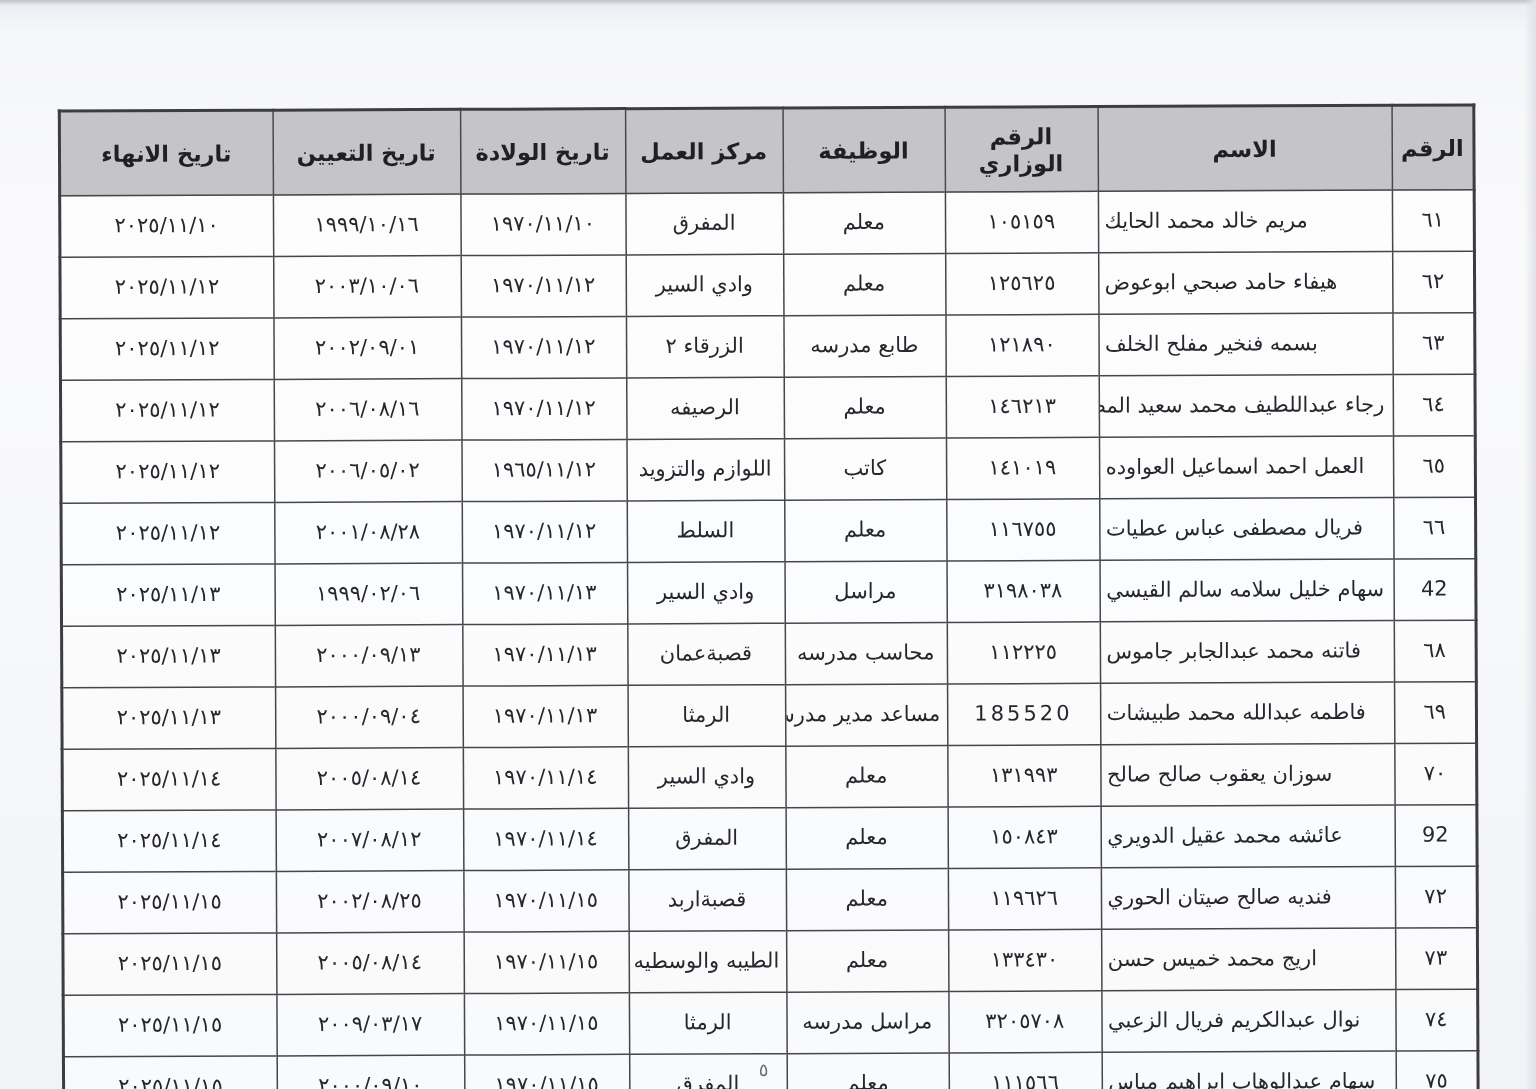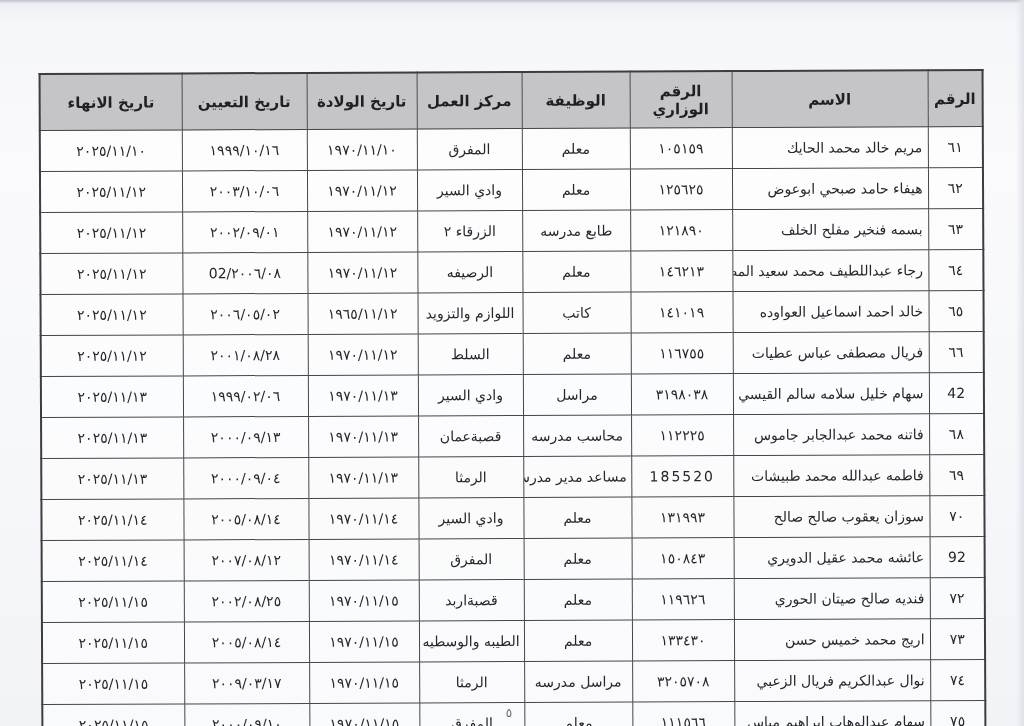--- a/index.html
+++ b/index.html
@@ -35,21 +35,21 @@
   thead th{
     height:51px;background:#c5c4c7;
     font-size:15px;font-weight:bold;color:#1f1f26;
     text-align:center;padding:2px 3px;
   }
   tbody td{
     height:36px;font-size:14px;color:#26262d;
     text-align:center;padding:2px 4px;
     white-space:nowrap;overflow:hidden;
   }
-  tbody td.col-name{text-align:right;padding-right:5px;margin-top:36px;}
+  tbody td.col-name{text-align:left;padding-right:5px;margin-top:36px;}
   tbody td.col-ministry_number{letter-spacing:2px;}
   tbody td.col-birth_date,tbody td.col-appointment_date,tbody td.col-end_date{letter-spacing:1px;}
   col.w-serial{width:55px;} col.w-name{width:196px;} col.w-ministry{width:102px;}
   col.w-job{width:108px;} col.w-center{width:105px;} col.w-birth{width:110px;}
   col.w-appoint{width:125px;} col.w-end{width:142px;}
   .page-number{
     position:absolute;left:494px;top:706px;width:30px;
     text-align:center;font-size:12px;color:#6d6d74;
   }
 </style>
@@ -113,26 +113,26 @@
             <td class="col-appointment_date">٢٠٠٢/٠٩/٠١</td>
             <td class="col-end_date">٢٠٢٥/١١/١٢</td>
           </tr>
           <tr>
             <td class="col-serial">٦٤</td>
             <td class="col-name">رجاء عبداللطيف محمد سعيد المصري</td>
             <td class="col-ministry_number">١٤٦٢١٣</td>
             <td class="col-job">معلم</td>
             <td class="col-work_center">الرصيفه</td>
             <td class="col-birth_date">١٩٧٠/١١/١٢</td>
-            <td class="col-appointment_date">٢٠٠٦/٠٨/02</td>
+            <td class="col-appointment_date">٢٠٠٦/٠٨/١٦</td>
             <td class="col-end_date">٢٠٢٥/١١/١٢</td>
           </tr>
           <tr>
             <td class="col-serial">٦٥</td>
-            <td class="col-name">خالد احمد اسماعيل العواوده</td>
+            <td class="col-name">العمل احمد اسماعيل العواوده</td>
             <td class="col-ministry_number">١٤١٠١٩</td>
             <td class="col-job">كاتب</td>
             <td class="col-work_center">اللوازم والتزويد</td>
             <td class="col-birth_date">١٩٦٥/١١/١٢</td>
             <td class="col-appointment_date">٢٠٠٦/٠٥/٠٢</td>
             <td class="col-end_date">٢٠٢٥/١١/١٢</td>
           </tr>
           <tr>
             <td class="col-serial">٦٦</td>
             <td class="col-name">فريال مصطفى عباس عطيات</td>

